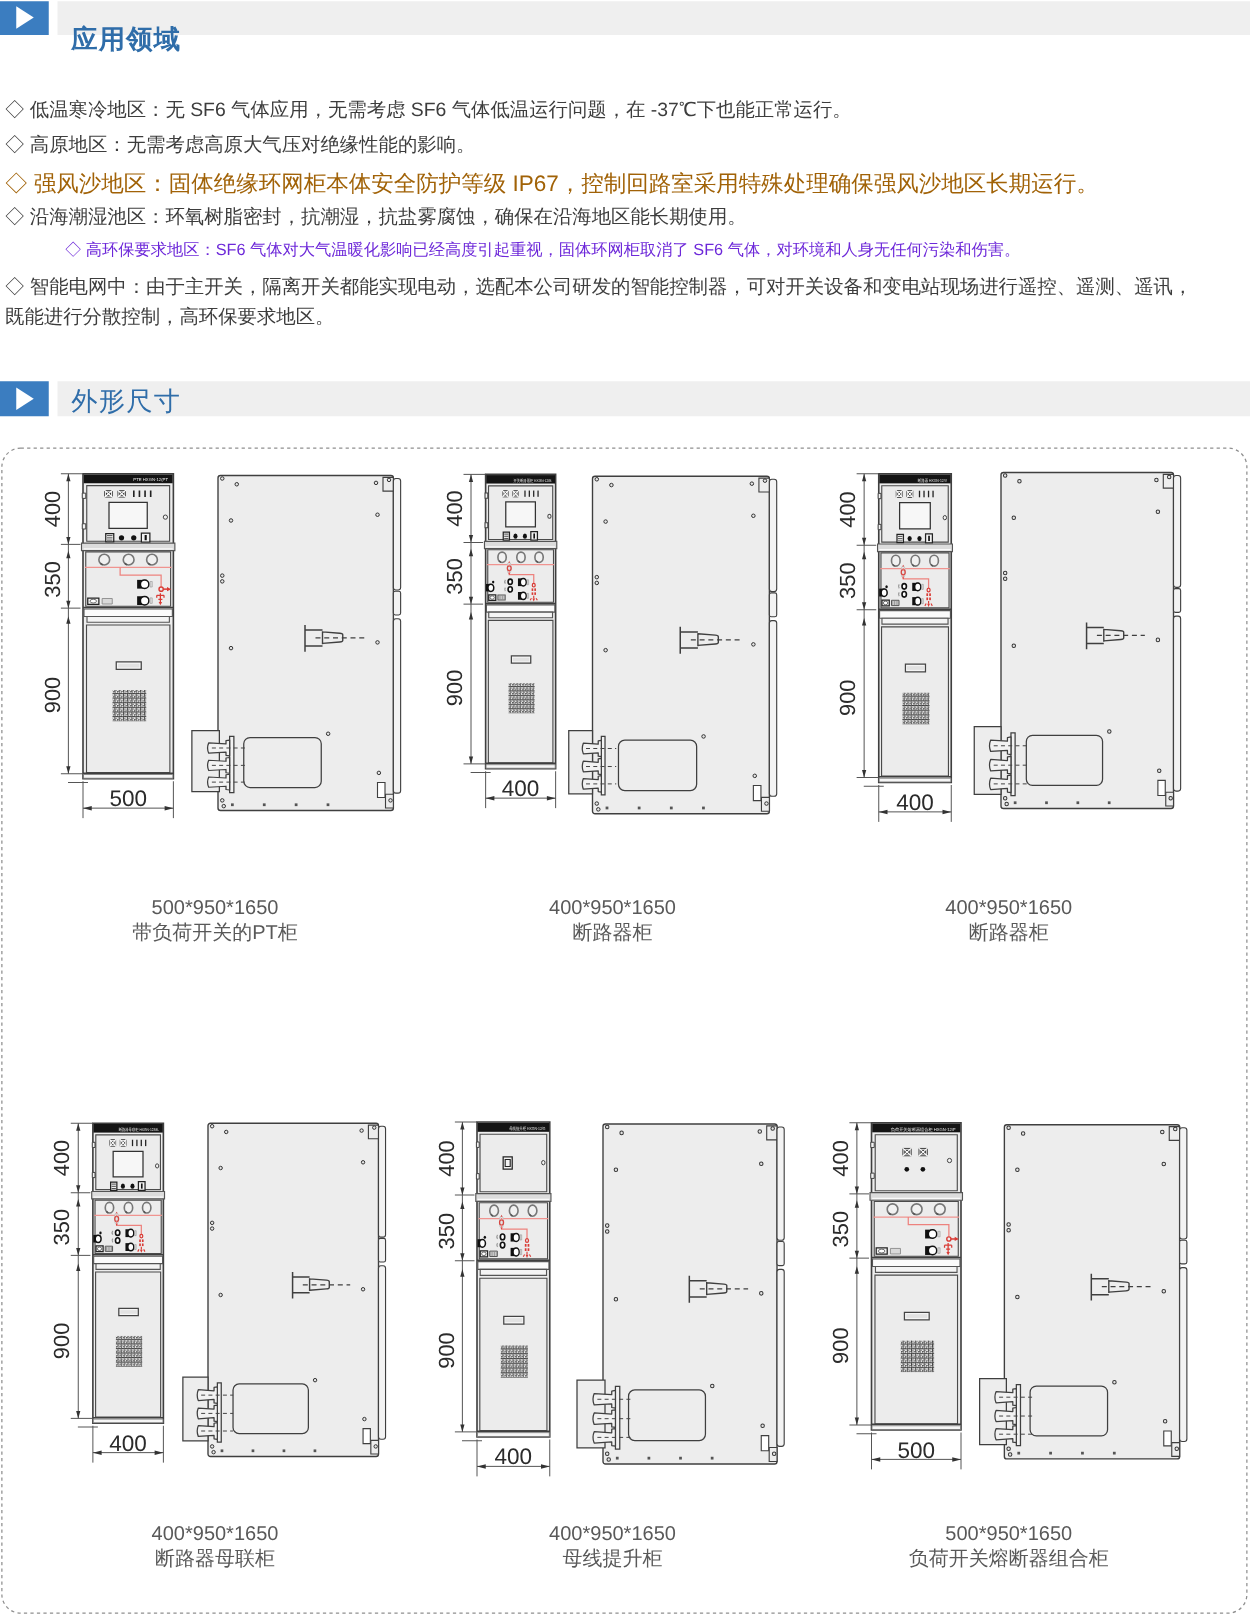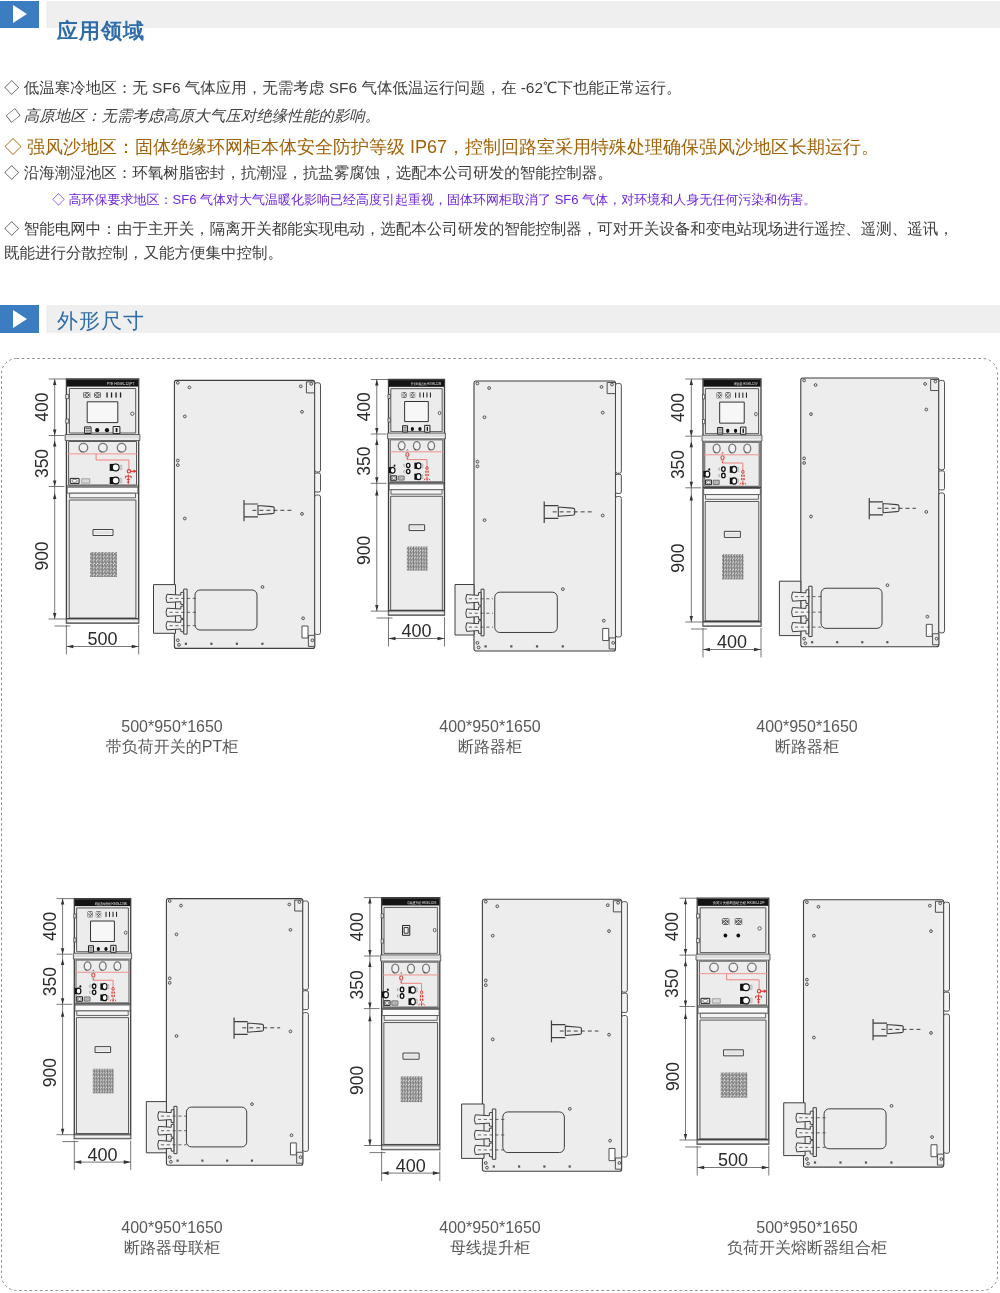--- a/index.html
+++ b/index.html
@@ -9,33 +9,33 @@
 <body>
 
 <div style="position:absolute;left:46px;top:1px;width:954px;height:27px;background:#efefef;"></div>
 
 <div style="position:absolute;left:0px;top:1px;width:39px;height:27px;background:#3b7dc0;"></div>
 
 <div style="position:absolute;left:13px;top:5px;width:0;height:0;border-left:14.5px solid #ffffff;border-top:9.5px solid transparent;border-bottom:9.5px solid transparent;"></div>
 
 <div style="position:absolute;left:57px;top:17px;font-size:21px;font-weight:bold;color:#2f6da9;letter-spacing:1px;">应用领域</div>
 
-<div style="position:absolute;left:4px;top:78px;width:996px;font-size:15.5px;color:#3d3d3d;white-space:nowrap;">◇ 低温寒冷地区：无 SF6 气体应用，无需考虑 SF6 气体低温运行问题，在 -62℃下也能正常运行。</div>
-
-<div style="position:absolute;left:4px;top:106px;width:996px;font-size:15.5px;color:#3d3d3d;white-space:nowrap;font-style:italic;">◇ 高原地区：无需考虑高原大气压对绝缘性能的影响。</div>
+<div style="position:absolute;left:4px;top:78px;width:996px;font-size:15.5px;color:#3d3d3d;white-space:nowrap;">◇ 低温寒冷地区：无 SF6 气体应用，无需考虑 SF6 气体低温运行问题，在 -37℃下也能正常运行。</div>
+
+<div style="position:absolute;left:4px;top:106px;width:996px;font-size:15.5px;color:#3d3d3d;white-space:nowrap;">◇ 高原地区：无需考虑高原大气压对绝缘性能的影响。</div>
 
 <div style="position:absolute;left:4px;top:135px;width:996px;font-size:18px;color:#a16207;white-space:nowrap;">◇ 强风沙地区：固体绝缘环网柜本体安全防护等级 IP67，控制回路室采用特殊处理确保强风沙地区长期运行。</div>
 
-<div style="position:absolute;left:4px;top:163px;width:996px;font-size:15.5px;color:#3d3d3d;white-space:nowrap;">◇ 沿海潮湿池区：环氧树脂密封，抗潮湿，抗盐雾腐蚀，选配本公司研发的智能控制器。</div>
+<div style="position:absolute;left:4px;top:163px;width:996px;font-size:15.5px;color:#3d3d3d;white-space:nowrap;">◇ 沿海潮湿池区：环氧树脂密封，抗潮湿，抗盐雾腐蚀，确保在沿海地区能长期使用。</div>
 
 <div style="position:absolute;left:4px;top:191px;width:996px;font-size:13px;color:#6d28d9;white-space:nowrap;margin-left:48px;">◇ 高环保要求地区：SF6 气体对大气温暖化影响已经高度引起重视，固体环网柜取消了 SF6 气体，对环境和人身无任何污染和伤害。</div>
 
 <div style="position:absolute;left:4px;top:219px;width:996px;font-size:15.5px;color:#3d3d3d;white-space:nowrap;">◇ 智能电网中：由于主开关，隔离开关都能实现电动，选配本公司研发的智能控制器，可对开关设备和变电站现场进行遥控、遥测、遥讯，</div>
 
-<div style="position:absolute;left:4px;top:243px;width:996px;font-size:15.5px;color:#3d3d3d;white-space:nowrap;">既能进行分散控制，又能方便集中控制。</div>
+<div style="position:absolute;left:4px;top:243px;width:996px;font-size:15.5px;color:#3d3d3d;white-space:nowrap;">既能进行分散控制，高环保要求地区。</div>
 
 <div style="position:absolute;left:46px;top:305px;width:954px;height:28px;background:#efefef;"></div>
 
 <div style="position:absolute;left:0px;top:305px;width:39px;height:28px;background:#3b7dc0;"></div>
 
 <div style="position:absolute;left:13px;top:309.5px;width:0;height:0;border-left:14.5px solid #ffffff;border-top:9.5px solid transparent;border-bottom:9.5px solid transparent;"></div>
 
 <div style="position:absolute;left:57px;top:307px;font-size:21px;font-weight:normal;color:#2f6da9;letter-spacing:1px;">外形尺寸</div>
 
 <svg style="position:absolute;left:0;top:0;" width="1000" height="1293">

